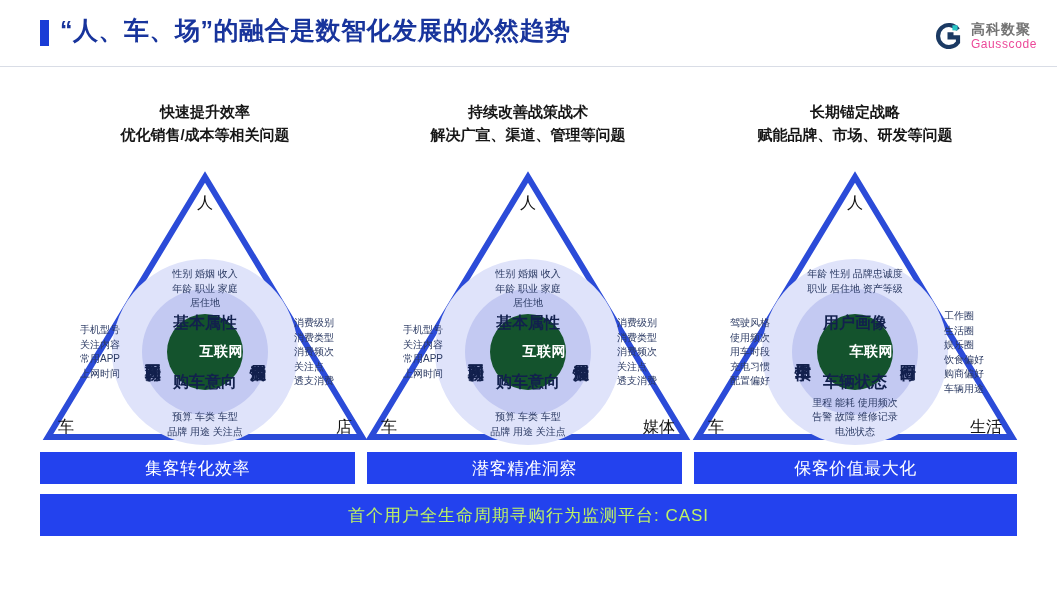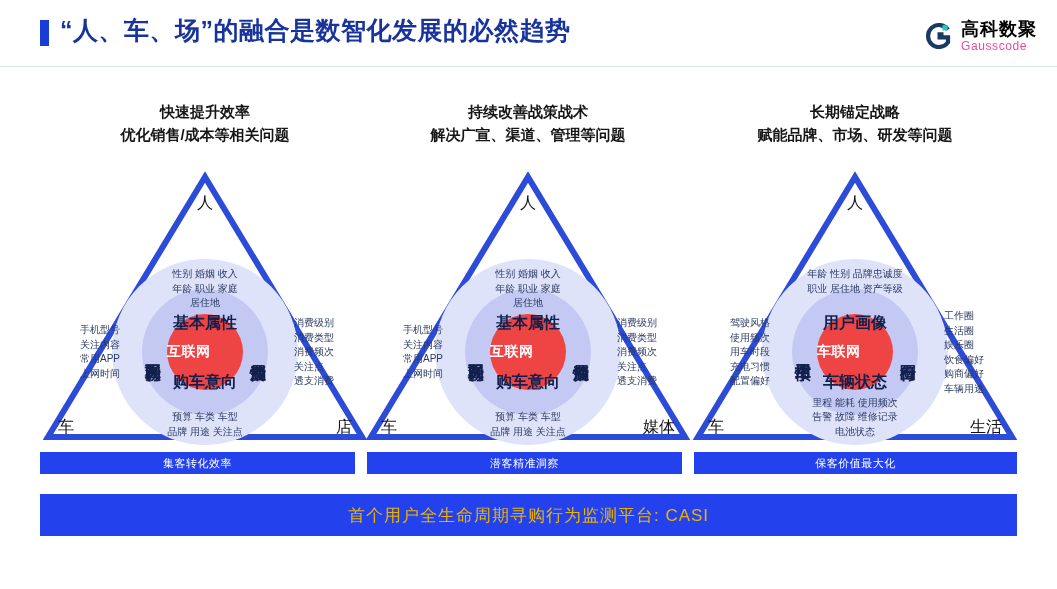--- a/index.html
+++ b/index.html
@@ -22,21 +22,21 @@
     font-size: 25px; font-weight: bold; color:#18349c;
     letter-spacing: 0.5px; white-space: nowrap;
   }
   .header-rule {
     position:absolute; left:0; top:66px; width:1057px; height:1px;
     background:#d9dde6;
   }
   .logo { position:absolute; right:20px; top:16px; height:40px; display:flex; align-items:center; gap:7px; }
   .logo-mark { width:30px; height:30px; position:relative; }
   .logo-text { display:flex; flex-direction:column; line-height:1.0; }
-  .logo-cn { font-size:18px; font-weight:bold; color:#000000; letter-spacing:1px; }
+  .logo-cn { font-size:14px; font-weight:bold; color:#737373; letter-spacing:1px; }
   .logo-en { font-size:12px; color:#ec4899; letter-spacing:0.6px; margin-top:2px; }
 
   
   .col-head {
     position:absolute; text-align:center; width:330px;
     font-size:15px; font-weight:bold; color:#161616; line-height:1.55;
   }
   .col-head .l2 { display:block; }
 
   
@@ -59,48 +59,48 @@
   .ring-outer {
     position:absolute; left:0; top:0; width:186px; height:186px;
     border-radius:50%; background:#dfe3fa;
   }
   .ring-mid {
     position:absolute; left:30px; top:30px; width:126px; height:126px;
     border-radius:50%; background:#c3c9f2;
   }
   .ring-core {
     position:absolute; left:55px; top:55px; width:76px; height:76px;
-    border-radius:50%; background:#ef4444;
-    display:flex; align-items:center; justify-content:flex-start;
+    border-radius:50%; background:#14532d;
+    display:flex; align-items:center; justify-content:flex-end;
   }
   .core-label { color:#fff; font-size:14px; font-weight:bold; letter-spacing:0.5px; }
 
   .ring-lbl { position:absolute; font-size:16px; font-weight:bold; color:#12204d; white-space:nowrap; }
   .rl-top { top:54px; left:50%; transform:translateX(-50%); }
   .rl-bottom { bottom:52px; left:50%; transform:translateX(-50%); }
   .rl-right { right:30px; top:50%; transform:translateY(-50%) ; writing-mode: vertical-rl; }
   .rl-left { left:30px; top:50%; transform:translateY(-50%); writing-mode: vertical-rl; }
 
   .outer-lbl { position:absolute; font-size:10px; color:#2b3a63; white-space:nowrap; line-height:1.45; }
   .ol-top { top:8px; left:50%; transform:translateX(-50%); text-align:center; }
   .ol-bottom { bottom:6px; left:50%; transform:translateX(-50%); text-align:center; }
   .ol-left { left:-32px; top:50%; transform:translateY(-50%); text-align:left; }
   .ol-right { right:-36px; top:50%; transform:translateY(-50%); text-align:left; }
   .ol-row { display:block; }
 
   
   .sub-bar {
-    position:absolute; top:452px; height:22px;
+    position:absolute; top:452px; height:32px;
     background:#2342ee; color:#fff;
     display:flex; align-items:center; justify-content:center;
-    font-size:11px; letter-spacing:0.5px;
+    font-size:17px; letter-spacing:0.5px;
   }
   .main-bar {
     position:absolute; left:40px; top:494px; width:977px; height:42px;
-    background:#2342ee; color:#eab308;
+    background:#2342ee; color:#bef264;
     display:flex; align-items:center; justify-content:center;
     font-size:17px; letter-spacing:1px;
   }
 </style>
 </head>
 <body>
 
 <div id="page">
 
   <div class="header">

